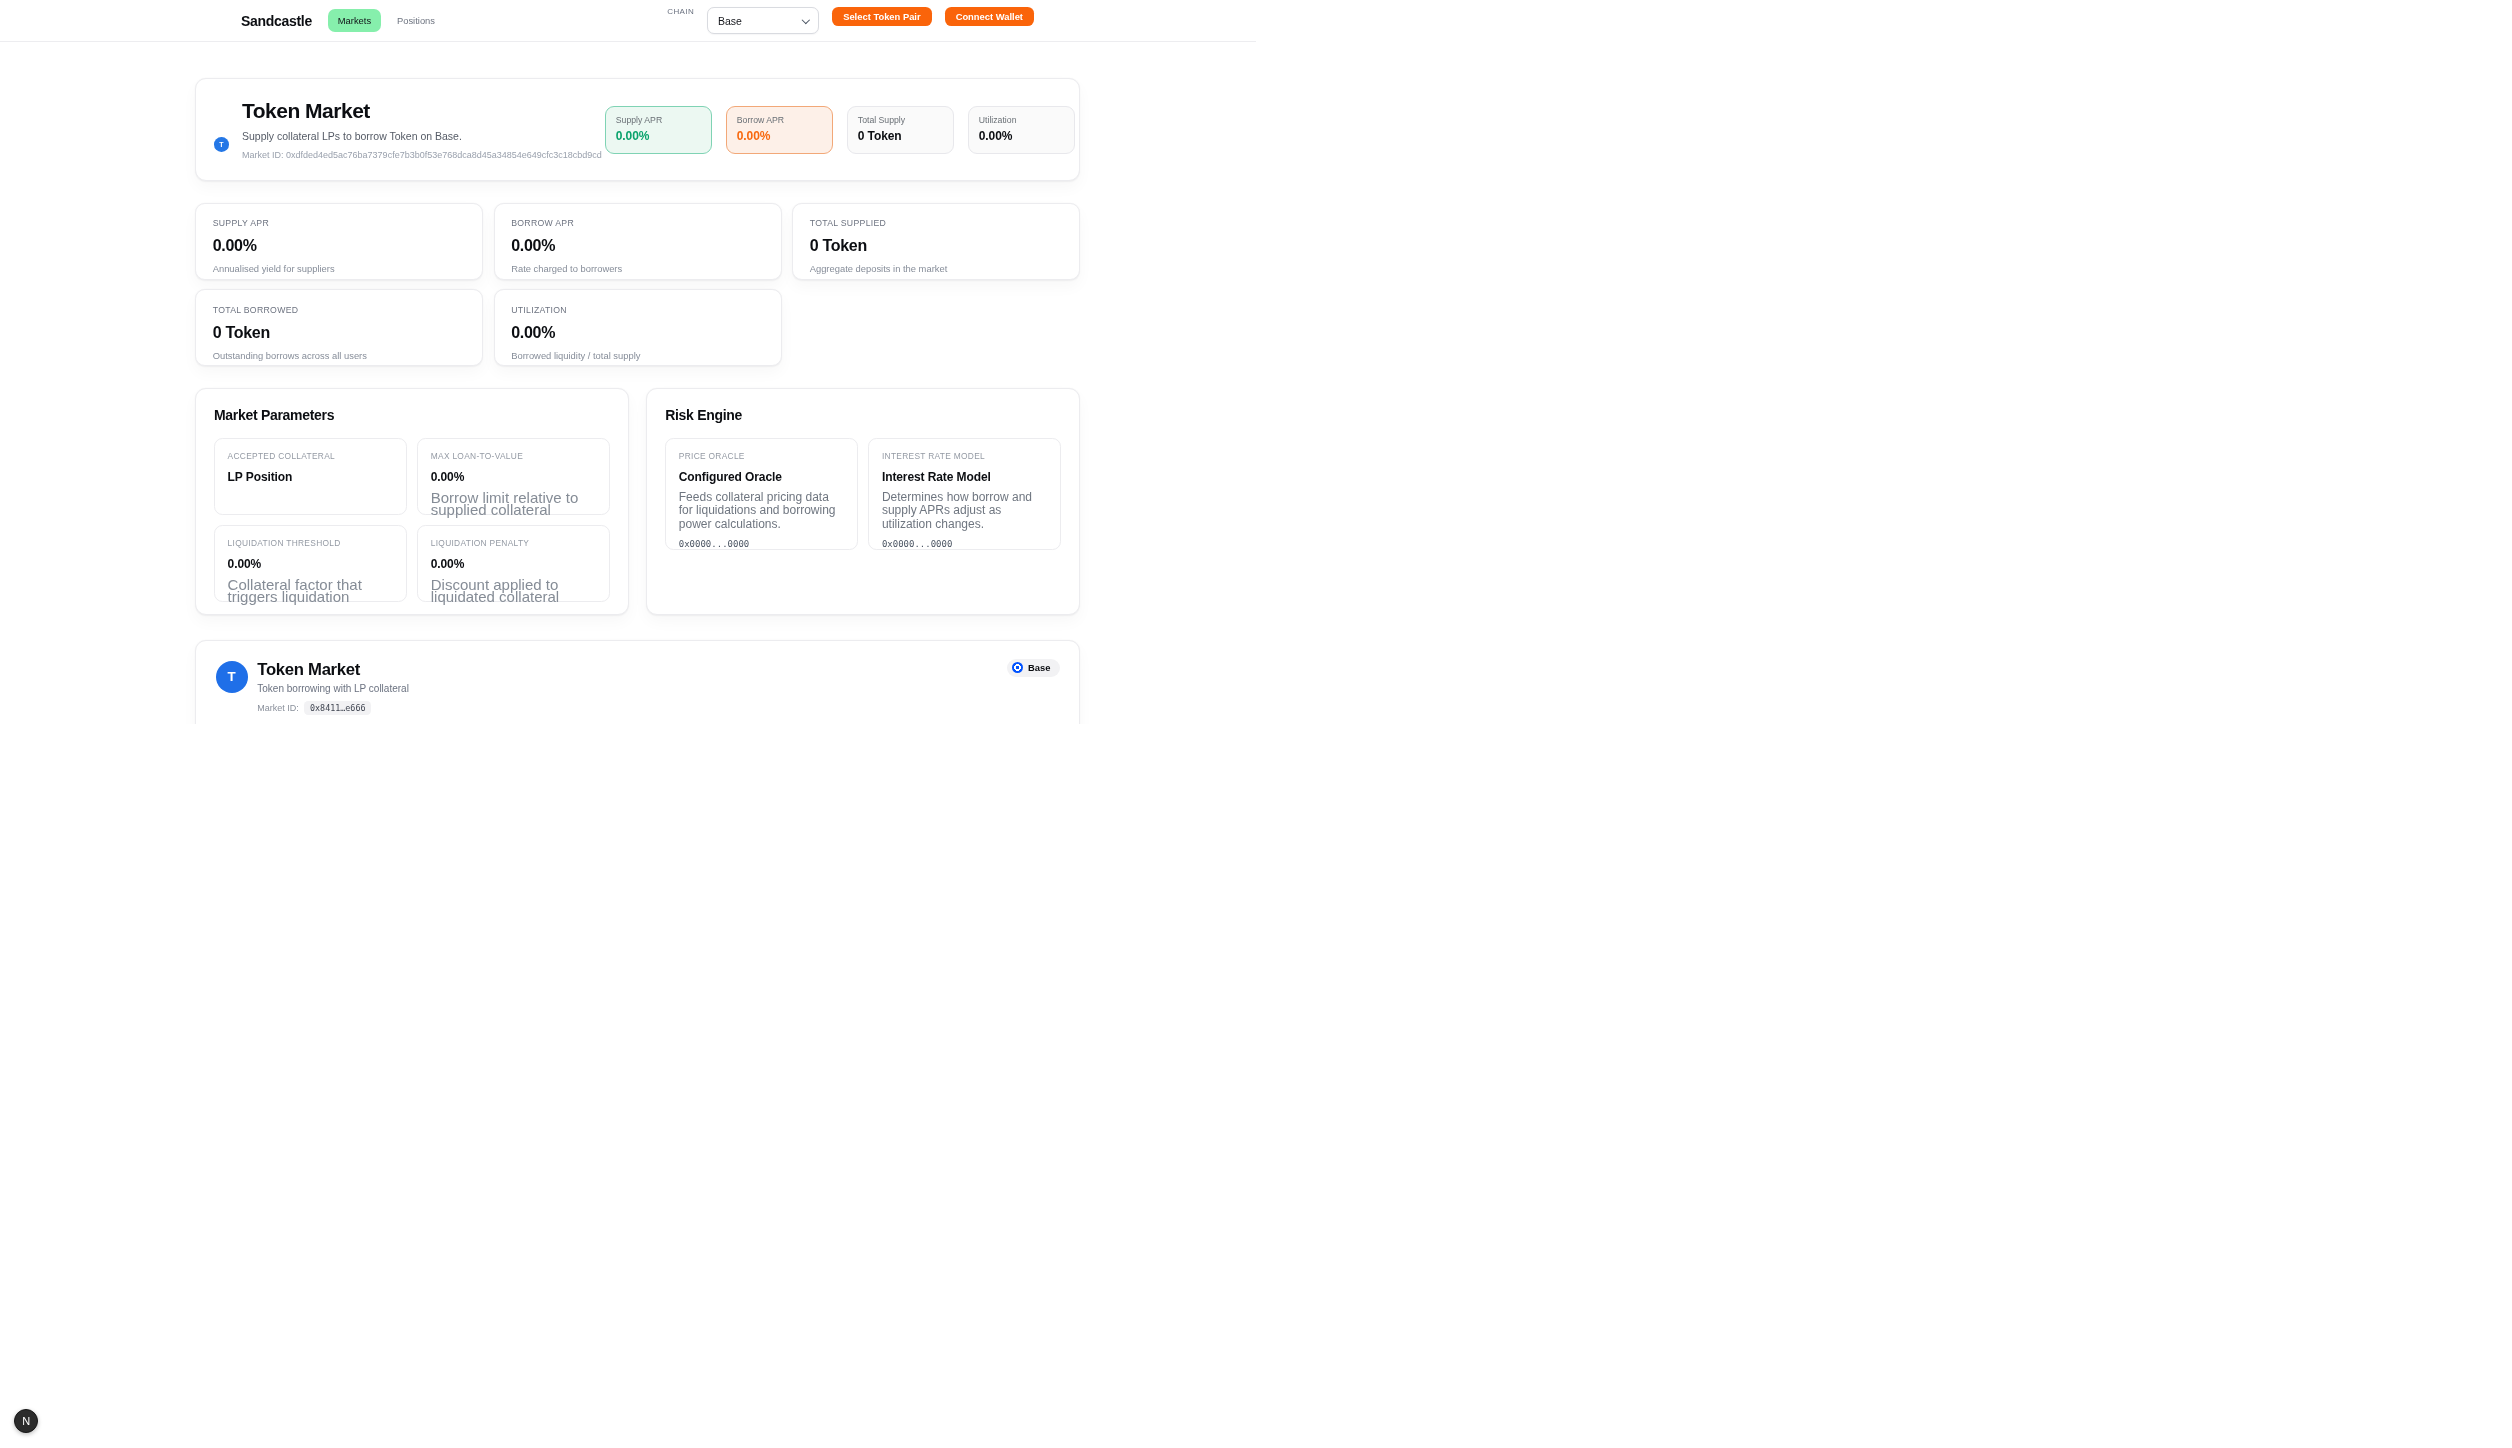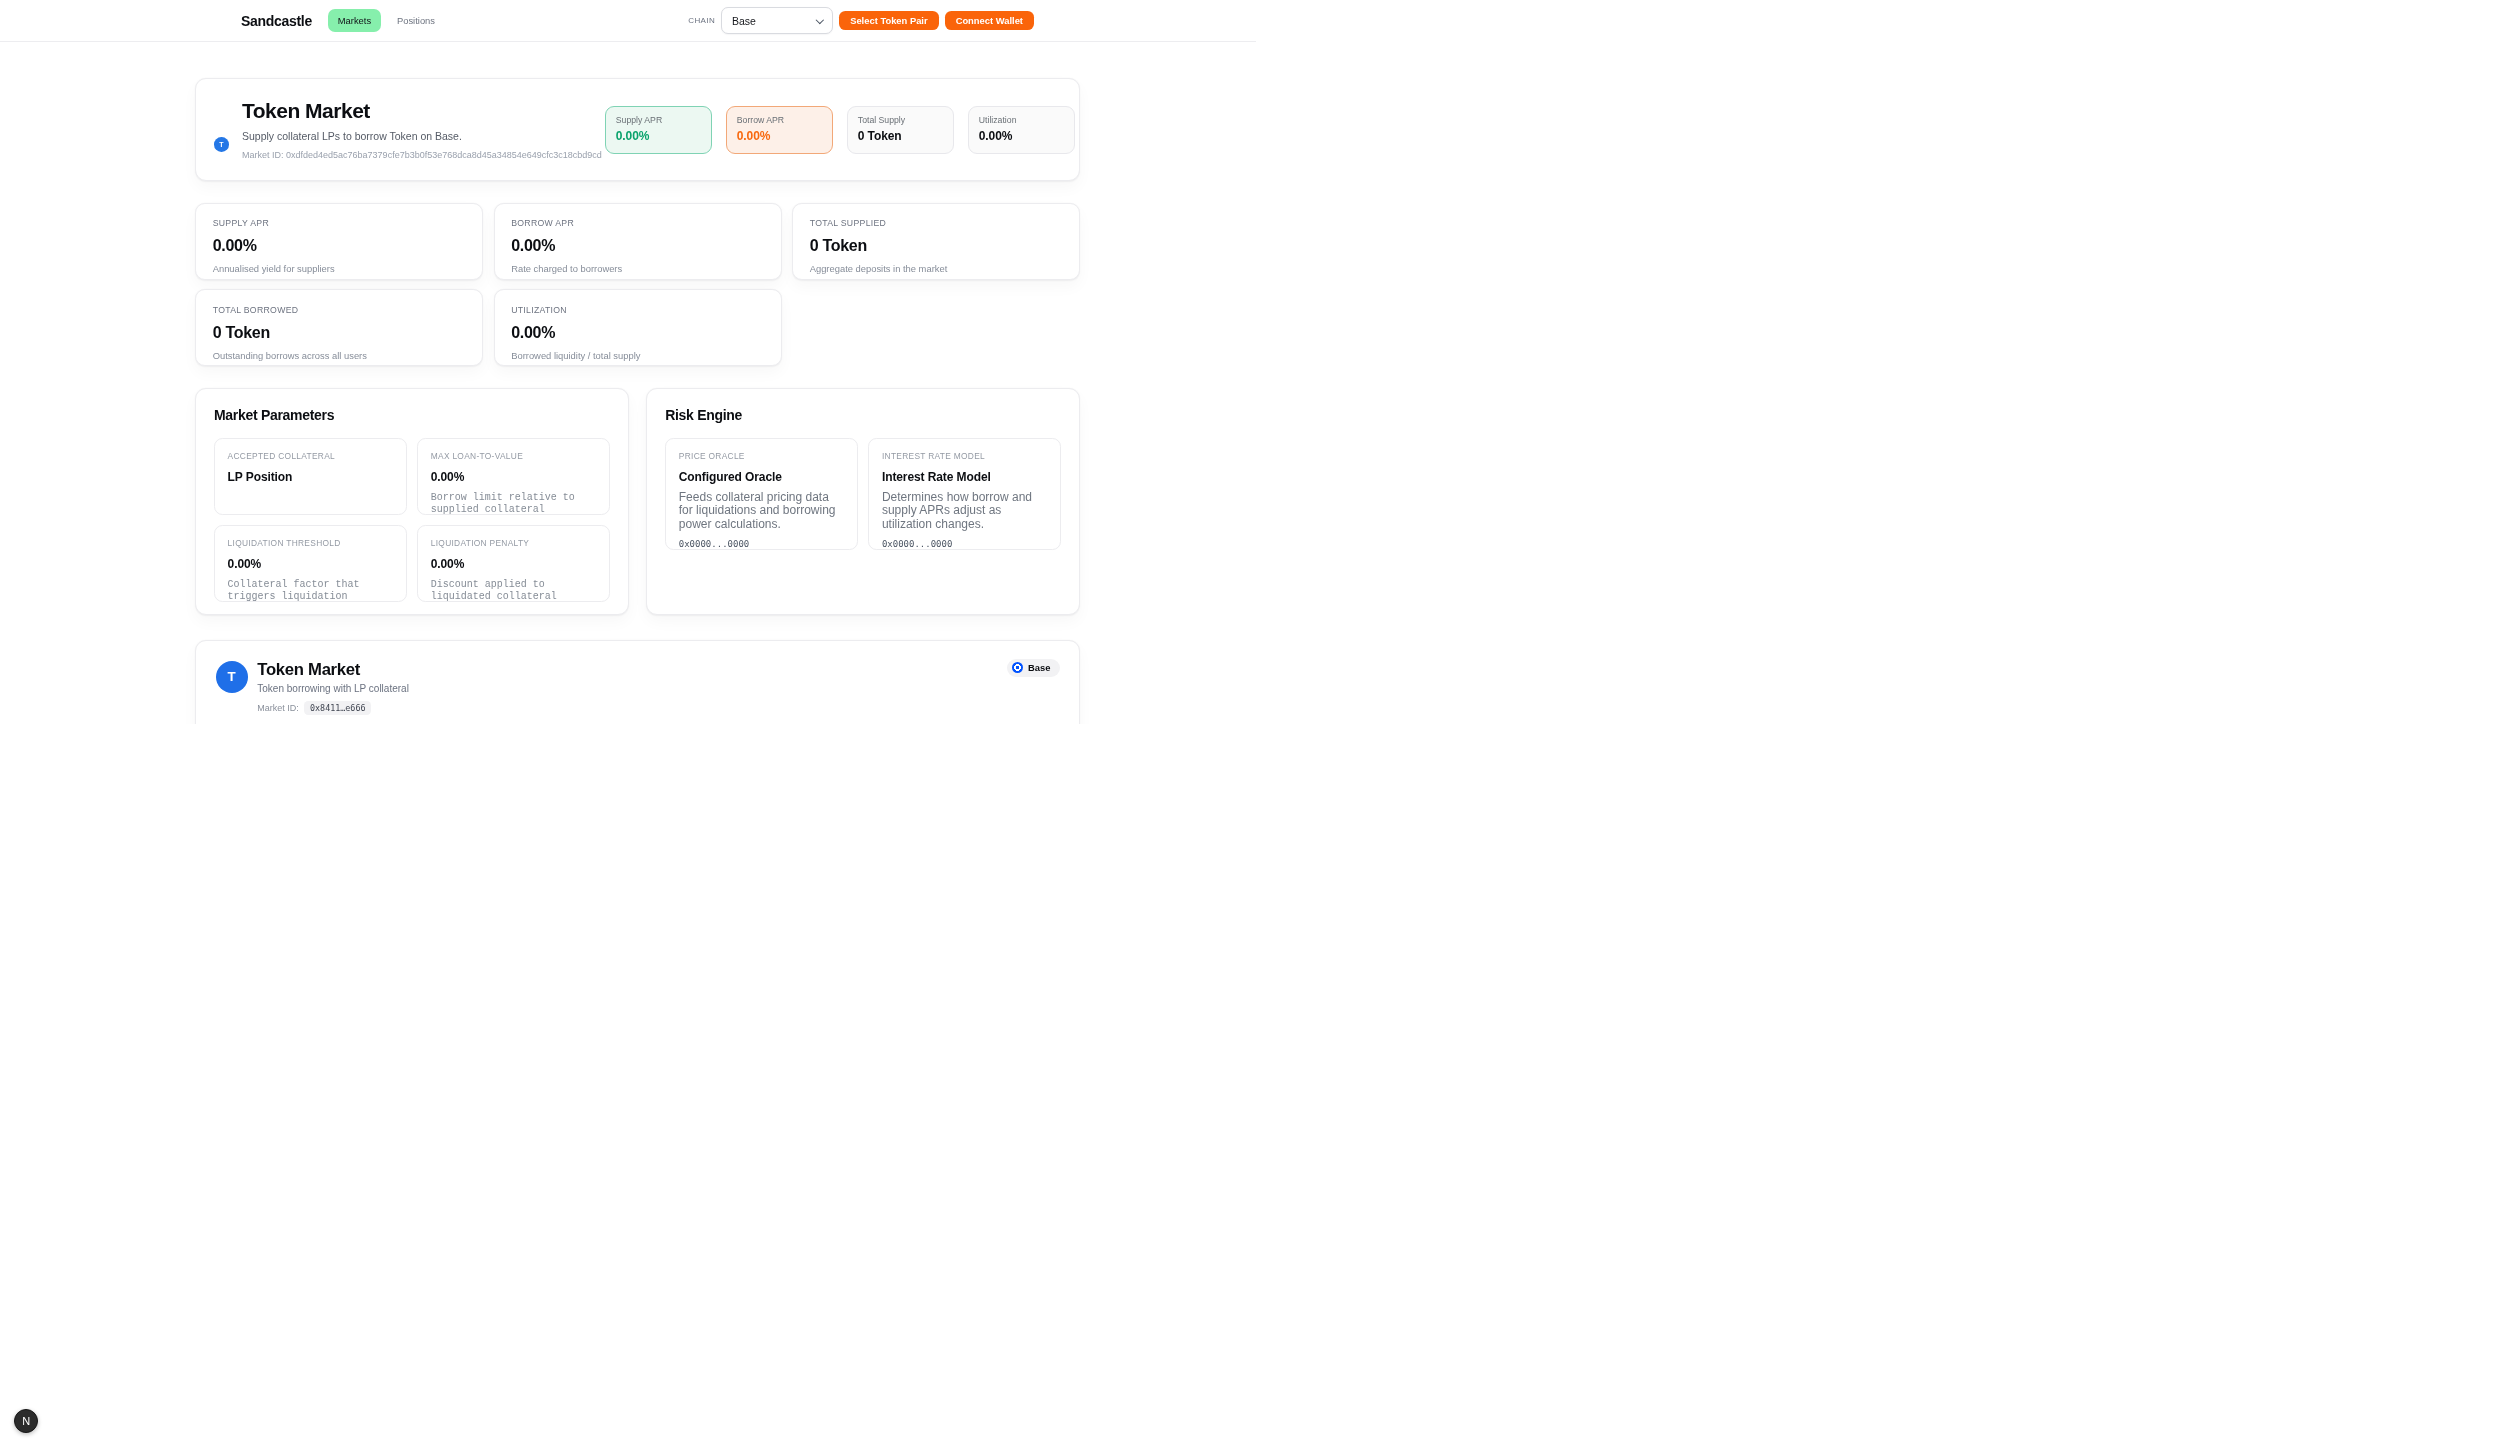--- a/index.html
+++ b/index.html
@@ -16,21 +16,21 @@
     padding-left:241px; padding-right:222px;
     border-bottom:0.7px solid #ededf0; background:#fff;
   }
   .logo { font-size:14px; font-weight:700; letter-spacing:-0.3px; margin-right:16px; }
   .nav { display:flex; align-items:center; gap:6.3px; }
   .nav-item {
     font-size:9.4px; font-weight:500; color:#6e7480;
     padding:5.6px 9.8px; border-radius:7px; cursor:pointer; background:transparent;
   }
   .nav-item.active { background:#86efac; color:#111318; }
-  .h-right { margin-left:auto; display:flex; align-items:center; gap:6px; }
+  .h-right { margin-left:auto; display:flex; gap:13px; }
   .chain-label { font-size:8px; font-weight:500; letter-spacing:0.4px; color:#6b7280; }
   .select {
     position:relative; width:112px; height:26.5px; background:#fff;
     border:0.7px solid #d9dbe0; border-radius:7px;
     display:flex; align-items:center; padding:0 24px 0 9.8px;
     font-size:10.5px; color:#15171c; cursor:pointer;
     box-shadow:0 0.7px 1.4px rgba(16,24,40,.04);
   }
   .select .chev {
     position:absolute; right:9.8px; top:9px; width:5.6px; height:5.6px;
@@ -84,21 +84,21 @@
   
   .two-col { margin-top:22px; display:grid; grid-template-columns:1fr 1fr; gap:17.4px; }
   .section-card { border-radius:11px; height:227px; padding:18px; }
   .section-title { font-size:14px; font-weight:700; letter-spacing:-0.3px; }
   .inner-grid { margin-top:14.7px; display:grid; grid-template-columns:1fr 1fr; gap:9.8px 10.5px; }
   .inner-box { border:0.7px solid #ececef; border-radius:8.4px; padding:12px 12.6px; background:#fff; }
   .inner-box.h110 { height:77px; }
   .inner-box.h161 { height:112px; }
   .inner-label { font-size:8.4px; letter-spacing:0.3px; color:#949aa4; }
   .inner-value { font-size:12px; font-weight:700; letter-spacing:-0.1px; margin-top:9px; }
-  .inner-desc { font-size:10px; color:#858c96; margin-top:7.7px; line-height:12.6px;font-family:Liberation Mono, monospace; }
+  .inner-desc { font-size:15px; color:#858c96; margin-top:7.7px; line-height:12.6px; }
   .risk-desc { font-size:12px; color:#6f7680; margin-top:7px; line-height:13.3px; }
   .mono { font-family:"DejaVu Sans Mono","Liberation Mono",monospace; }
   .risk-addr { font-size:9px; color:#4b5563; margin-top:7.7px; }
 
   
   .bottom-card { margin-top:24.4px; height:279px; padding:18px 19.5px; }
   .bm-head { display:flex; align-items:flex-start; }
   .bm-avatar { width:32px; height:32px; border-radius:50%; background:#1f6fe8; color:#fff;
                display:flex; align-items:center; justify-content:center;
                font-size:13.3px; font-weight:700; margin-right:9.8px; margin-top:2.1px; }

